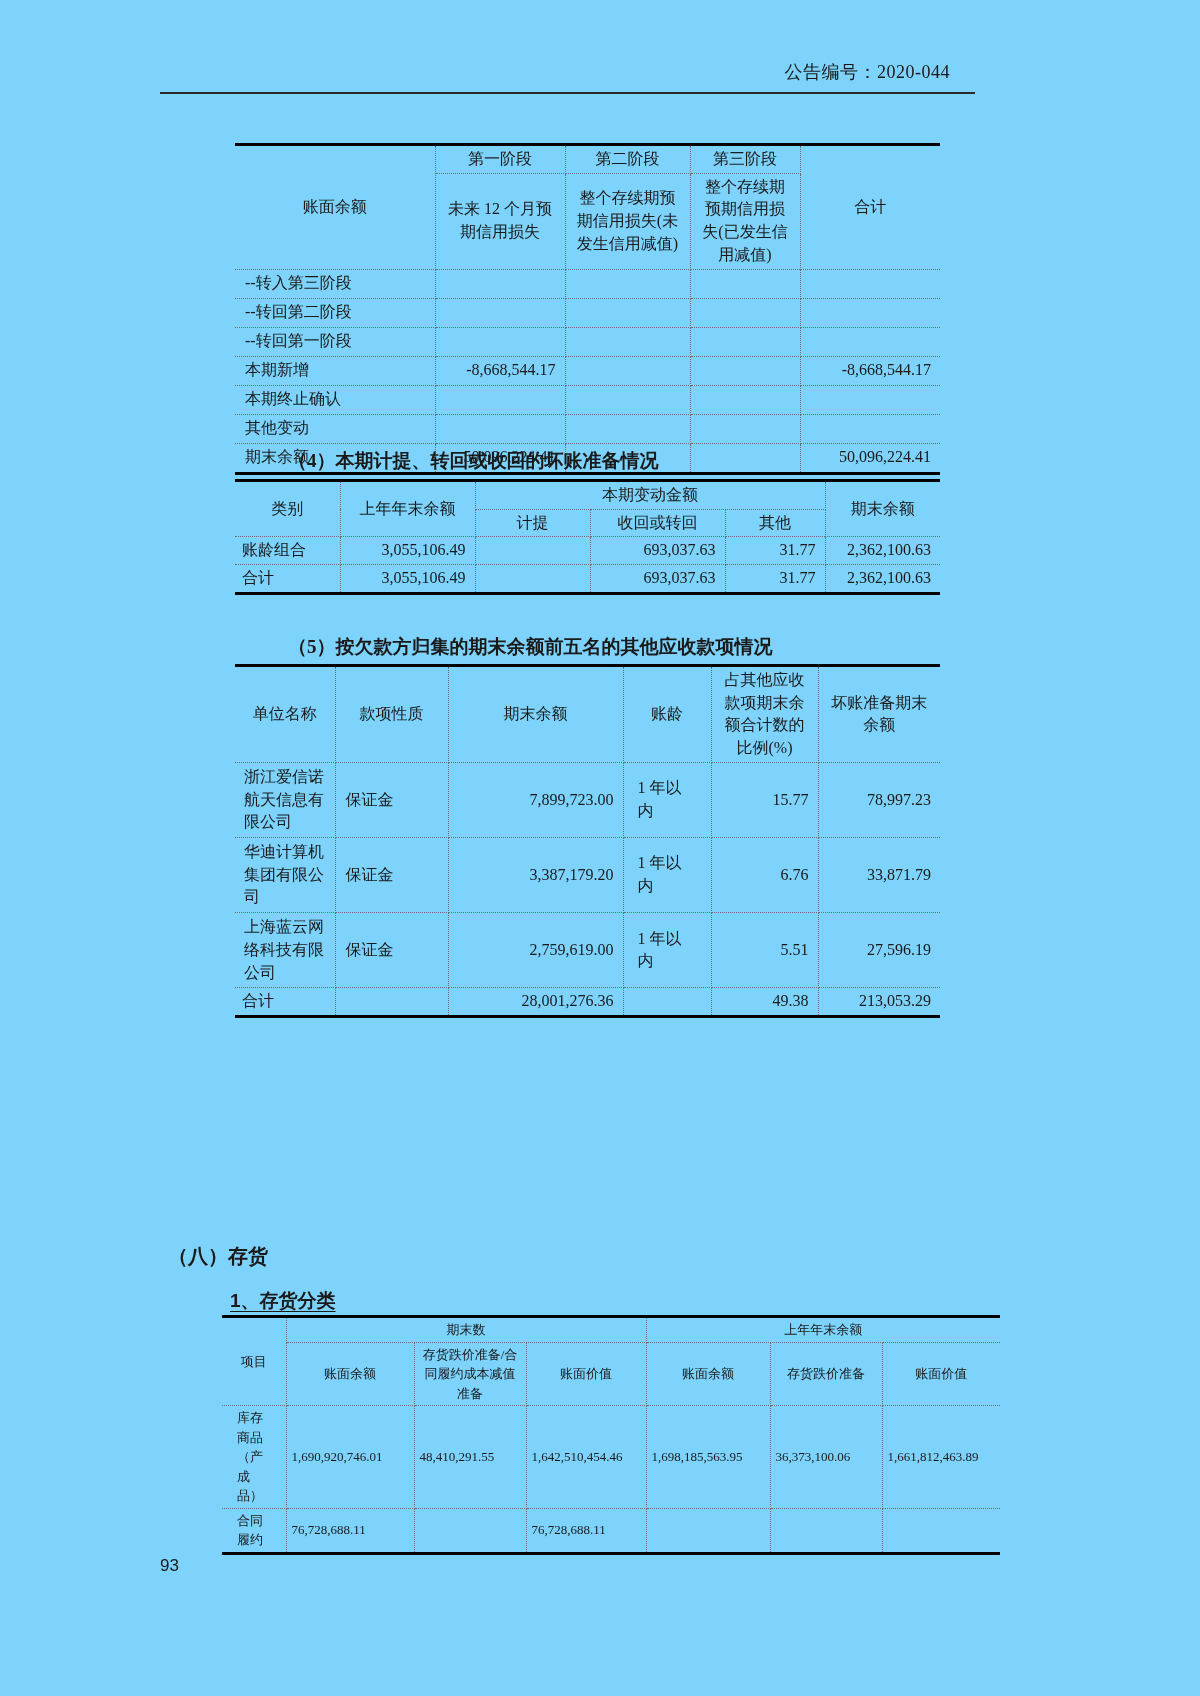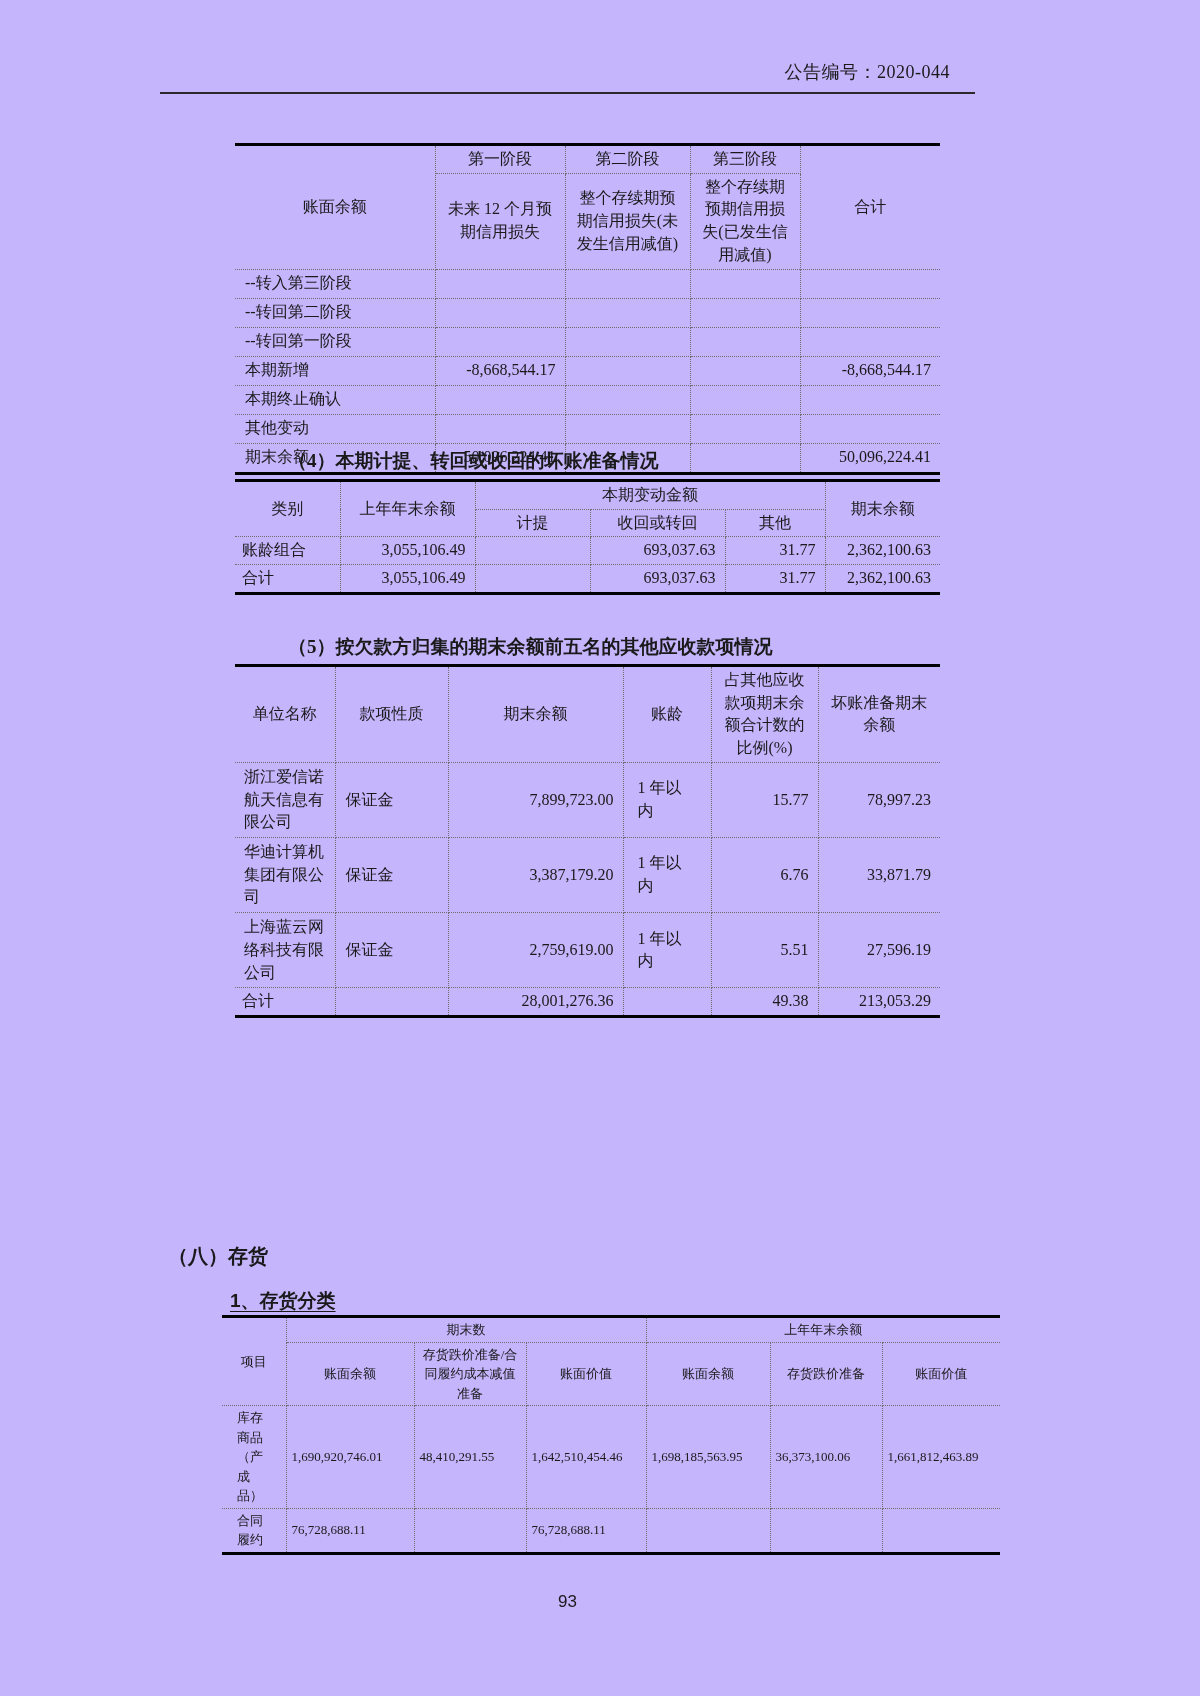--- a/index.html
+++ b/index.html
@@ -1,20 +1,20 @@
 <!DOCTYPE html>
 <html><head>
 <meta charset="utf-8">
 <style>
   html,body { margin:0; padding:0; background:#e8e8e8; }
   .page {
     position:relative;
     width:1200px; height:1696px;
     margin:0 auto;
-    background:#c4b5fd;
+    background:#7dd3fc;
     font-family:"Liberation Serif","DejaVu Serif",serif;
     color:#1a1a1a;
     overflow:hidden;
   }
   .ann {
     position:absolute; top:60px; left:160px; width:790px;
     text-align:right; font-size:18px; letter-spacing:0.5px;
   }
   .header-rule {
     position:absolute; top:92px; left:160px; width:815px;
@@ -44,23 +44,22 @@
   table.doc tr > *:last-child { border-right:none; }
   table.doc .lbl { text-align:left; padding-left:10px; }
   table.doc .num { text-align:right; padding-right:9px; }
   table.doc .ctr { text-align:left; }
   #stage-table td { height:24px; }
   #inv-table { font-size:13px; line-height:1.5; }
   #inv-table th, #inv-table td { padding:2px 5px;margin-top:40px; }
   #inv-table .item-cell { padding:2px 15px; text-align:left; }
   .page-num {
     position:absolute; top:1556px; left:160px; width:815px;
-    text-align:center; font-size:17px;
+    text-align:left; font-size:17px;
     font-family:"Liberation Sans","DejaVu Sans",sans-serif;
-    margin-top:36px;
   }
 </style>
 </head>
 <body>
 
 <div class="page">
 
   <div class="ann">公告编号：2020-044</div>
   <div class="header-rule"></div>
 

